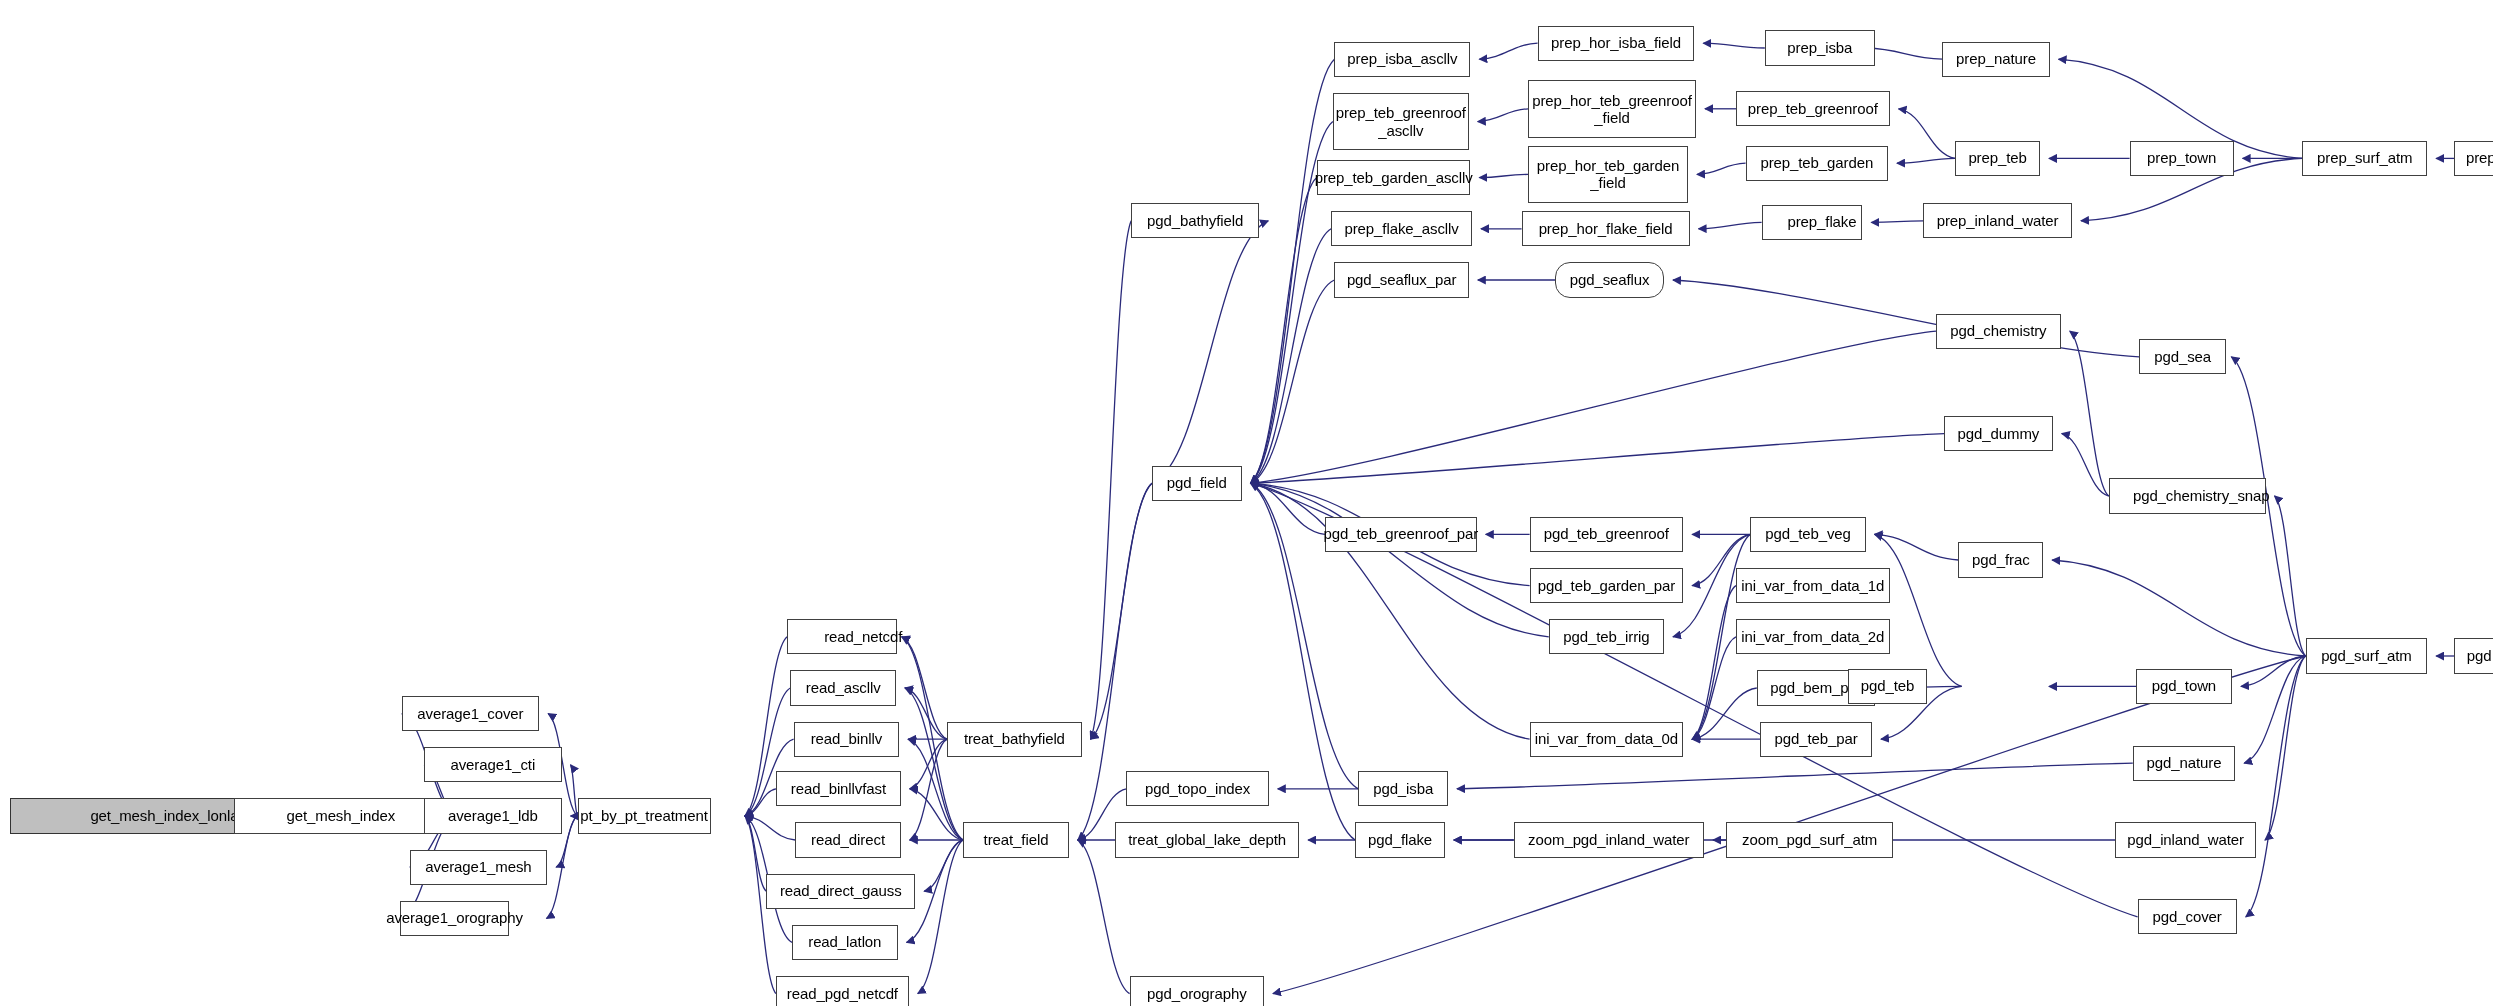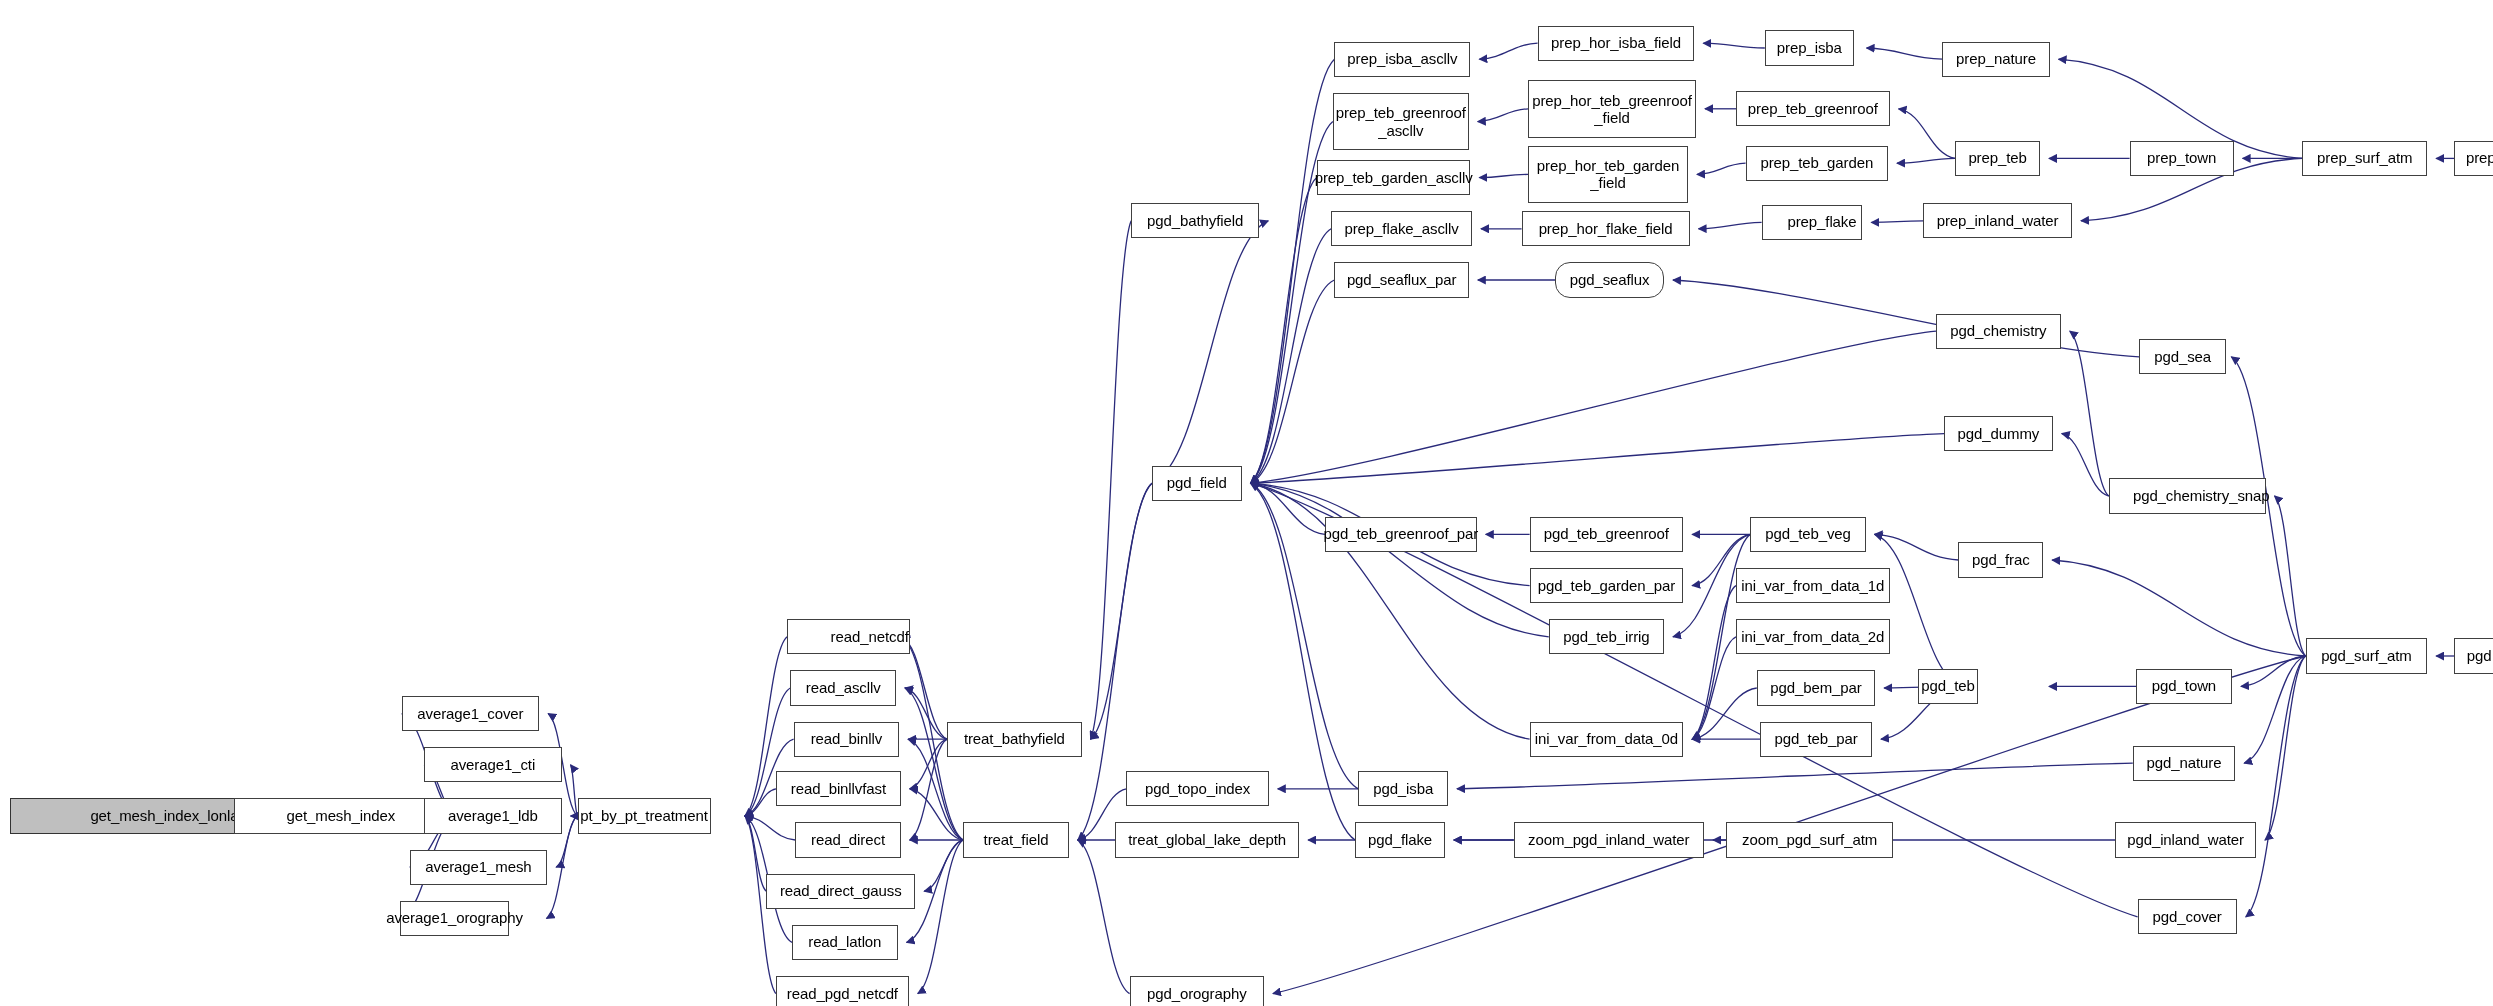--- a/index.html
+++ b/index.html
@@ -163,21 +163,21 @@
   </svg>
   <div id="nodes">
       <div class="node root" style="left: 9.6px; top: 798.4px; width: 339.2px; height: 35.2px;">get_mesh_index_lonlat_rot</div>
       <div class="node" style="left: 233.6px; top: 798.4px; width: 214.4px; height: 35.2px;">get_mesh_index</div>
       <div class="node" style="left: 401.6px; top: 696px; width: 137.6px; height: 35.2px;">average1_cover</div>
       <div class="node" style="left: 424px; top: 747.2px; width: 137.6px; height: 35.2px;">average1_cti</div>
       <div class="node" style="left: 424px; top: 798.4px; width: 137.6px; height: 35.2px;">average1_ldb</div>
       <div class="node" style="left: 409.6px; top: 849.6px; width: 137.6px; height: 35.2px;">average1_mesh</div>
       <div class="node" style="left: 400px; top: 900.8px; width: 109px; height: 35.2px;">average1_orography</div>
       <div class="node" style="left: 577.6px; top: 798.4px; width: 133px; height: 35.2px;">pt_by_pt_treatment</div>
-      <div class="node" style="left: 787.2px; top: 619.2px; width: 123px; height: 35.2px; padding-left: 42px;">read_netcdf</div>
+      <div class="node" style="left: 787.2px; top: 619.2px; width: 110px; height: 35.2px; padding-left: 42px;">read_netcdf</div>
       <div class="node" style="left: 790.4px; top: 670.4px; width: 105.6px; height: 35.2px;">read_ascllv</div>
       <div class="node" style="left: 793.6px; top: 721.6px; width: 105.6px; height: 35.2px;">read_binllv</div>
       <div class="node" style="left: 776px; top: 771.2px; width: 124.8px; height: 35.2px;">read_binllvfast</div>
       <div class="node" style="left: 795.2px; top: 822.4px; width: 105.6px; height: 35.2px;">read_direct</div>
       <div class="node" style="left: 766.4px; top: 873.6px; width: 148.8px; height: 35.2px;">read_direct_gauss</div>
       <div class="node" style="left: 792px; top: 924.8px; width: 105.6px; height: 35.2px;">read_latlon</div>
       <div class="node" style="left: 776px; top: 976px; width: 132.8px; height: 35.2px;">read_pgd_netcdf</div>
       <div class="node" style="left: 947.2px; top: 721.6px; width: 134.4px; height: 35.2px;">treat_bathyfield</div>
       <div class="node" style="left: 963.2px; top: 822.4px; width: 105.6px; height: 35.2px;">treat_field</div>
       <div class="node" style="left: 1115.2px; top: 822.4px; width: 184px; height: 35.2px;">treat_global_lake_depth</div>
@@ -195,21 +195,21 @@
       <div class="node" style="left: 1316.8px; top: 160px; width: 153.6px; height: 35.2px;">prep_teb_garden_ascllv</div>
       <div class="node" style="left: 1331.2px; top: 211.2px; width: 140.8px; height: 35.2px;">prep_flake_ascllv</div>
       <div class="node" style="left: 1334.4px; top: 262.4px; width: 134.4px; height: 35.2px;">pgd_seaflux_par</div>
       <div class="node" style="left: 1537.6px; top: 25.6px; width: 156.8px; height: 35.2px;">prep_hor_isba_field</div>
       <div class="node" style="left: 1528px; top: 80px; width: 168px; height: 57.6px; line-height: 1.15;">prep_hor_teb_greenroof
 _field</div>
       <div class="node" style="left: 1528px; top: 145.6px; width: 160px; height: 57.6px; line-height: 1.15;">prep_hor_teb_garden
 _field</div>
       <div class="node" style="left: 1521.6px; top: 211.2px; width: 168px; height: 35.2px;">prep_hor_flake_field</div>
       <div class="node" style="left: 1555.2px; top: 262.4px; width: 108.8px; height: 35.2px; border-radius: 15px;">pgd_seaflux</div>
-      <div class="node" style="left: 1764.8px; top: 30.4px; width: 89px; height: 35.2px;">prep_isba</div>
+      <div class="node" style="left: 1764.8px; top: 30.4px; width: 110px; height: 35.2px;">prep_isba</div>
       <div class="node" style="left: 1736px; top: 91.2px; width: 153.6px; height: 35.2px;">prep_teb_greenroof</div>
       <div class="node" style="left: 1745.6px; top: 145.6px; width: 142.4px; height: 35.2px;">prep_teb_garden</div>
       <div class="node" style="left: 1761.6px; top: 204.8px; width: 100.8px; height: 35.2px; padding-left: 20px;">prep_flake</div>
       <div class="node" style="left: 1942.4px; top: 41.6px; width: 107.2px; height: 35.2px;">prep_nature</div>
       <div class="node" style="left: 1955.2px; top: 140.8px; width: 84.8px; height: 35.2px;">prep_teb</div>
       <div class="node" style="left: 1923.2px; top: 203.2px; width: 148.8px; height: 35.2px;">prep_inland_water</div>
       <div class="node" style="left: 2129.6px; top: 140.8px; width: 104px; height: 35.2px;">prep_town</div>
       <div class="node" style="left: 2302.4px; top: 140.8px; width: 124.8px; height: 35.2px;">prep_surf_atm</div>
       <div class="node" style="left: 2454.4px; top: 140.8px; width: 52.8px; height: 35.2px;">prep</div>
       <div class="node" style="left: 1936px; top: 313.6px; width: 124.8px; height: 35.2px;">pgd_chemistry</div>
@@ -220,21 +220,21 @@
       <div class="node" style="left: 1529.6px; top: 516.8px; width: 153.6px; height: 35.2px;">pgd_teb_greenroof</div>
       <div class="node" style="left: 1750.4px; top: 516.8px; width: 115.2px; height: 35.2px;">pgd_teb_veg</div>
       <div class="node" style="left: 1529.6px; top: 568px; width: 153.6px; height: 35.2px;">pgd_teb_garden_par</div>
       <div class="node" style="left: 1548.8px; top: 619.2px; width: 115.2px; height: 35.2px;">pgd_teb_irrig</div>
       <div class="node" style="left: 1736px; top: 568px; width: 153.6px; height: 35.2px;">ini_var_from_data_1d</div>
       <div class="node" style="left: 1736px; top: 619.2px; width: 153.6px; height: 35.2px;">ini_var_from_data_2d</div>
       <div class="node" style="left: 1529.6px; top: 721.6px; width: 153.6px; height: 35.2px;">ini_var_from_data_0d</div>
       <div class="node" style="left: 1756.8px; top: 670.4px; width: 118.4px; height: 35.2px;">pgd_bem_par</div>
       <div class="node" style="left: 1760px; top: 721.6px; width: 112px; height: 35.2px;">pgd_teb_par</div>
       <div class="node" style="left: 1958.4px; top: 542.4px; width: 84.8px; height: 35.2px;">pgd_frac</div>
-      <div class="node" style="left: 1918px; top: 668.8px; width: 60px; height: 35.2px;">pgd_teb</div>
+      <div class="node" style="left: 1848px; top: 668.8px; width: 79px; height: 35.2px;">pgd_teb</div>
       <div class="node" style="left: 2136px; top: 668.8px; width: 96px; height: 35.2px;">pgd_town</div>
       <div class="node" style="left: 2132.8px; top: 745.6px; width: 102.4px; height: 35.2px;">pgd_nature</div>
       <div class="node" style="left: 2115.2px; top: 822.4px; width: 140.8px; height: 35.2px;">pgd_inland_water</div>
       <div class="node" style="left: 2137.6px; top: 899.2px; width: 99.2px; height: 35.2px;">pgd_cover</div>
       <div class="node" style="left: 2305.6px; top: 638.4px; width: 121.6px; height: 35.2px;">pgd_surf_atm</div>
       <div class="node" style="left: 2454.4px; top: 638.4px; width: 49.6px; height: 35.2px;">pgd</div>
     </div>
 </div>
 
 </body></html>

